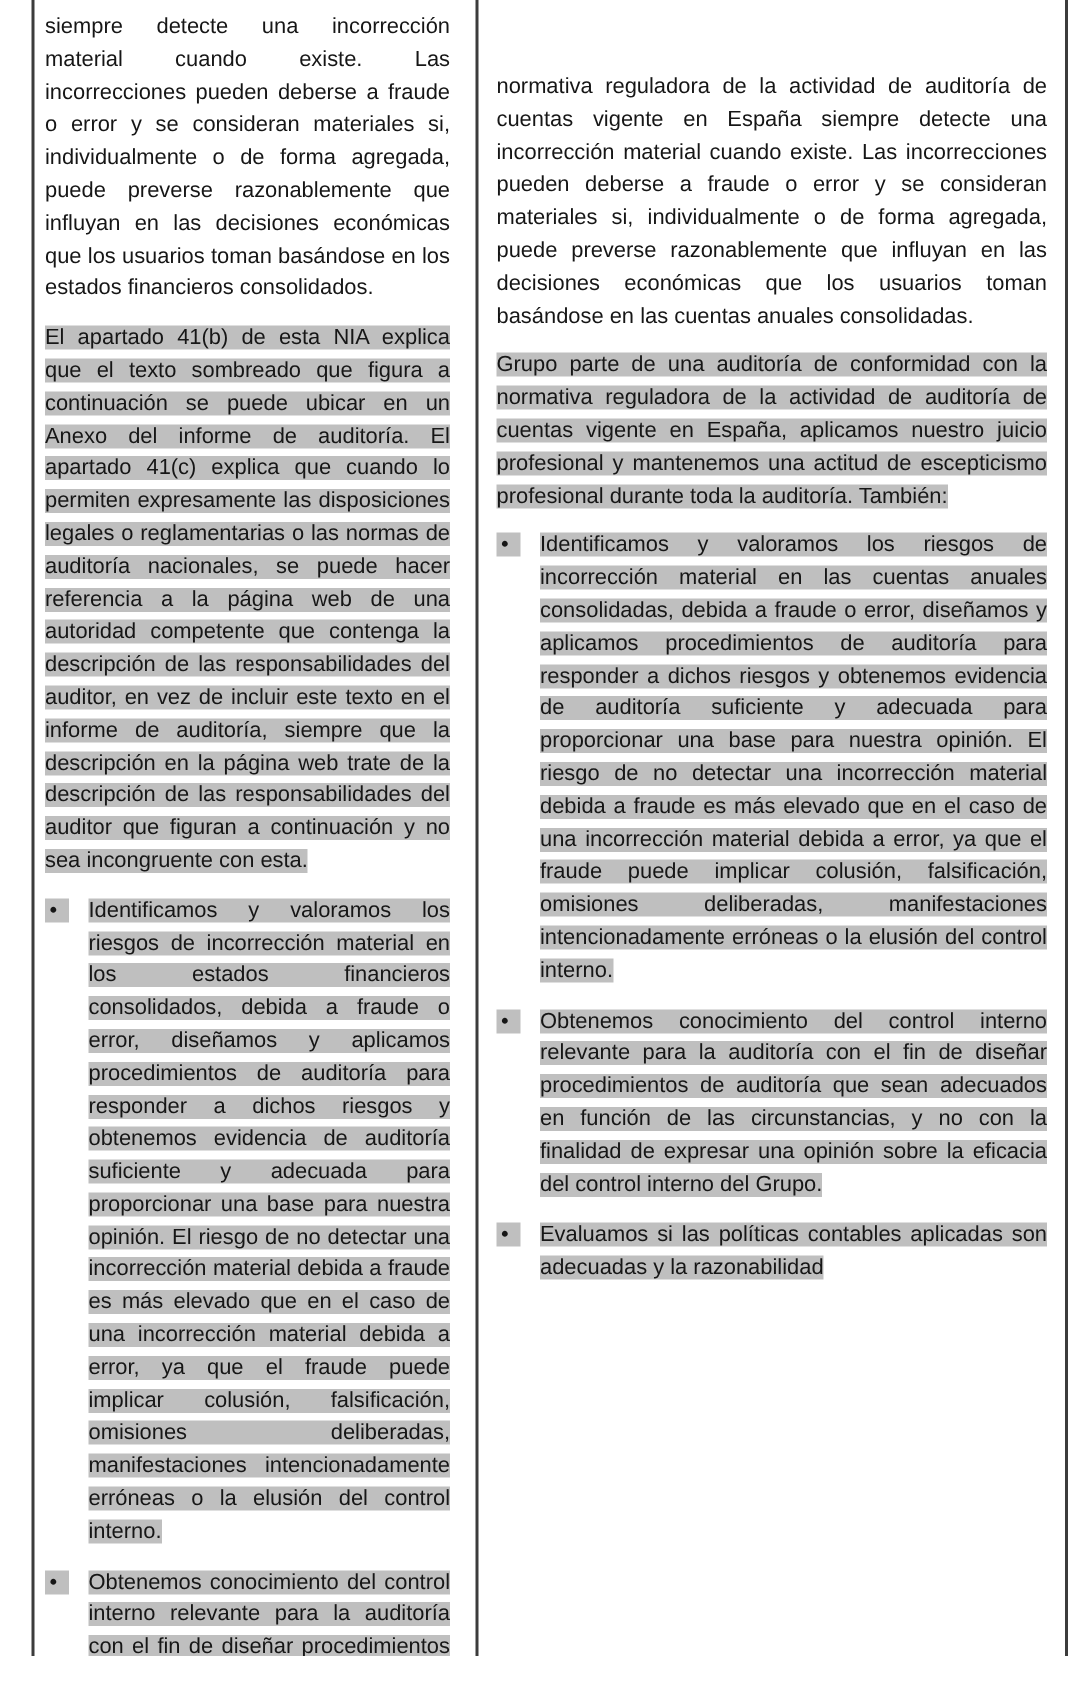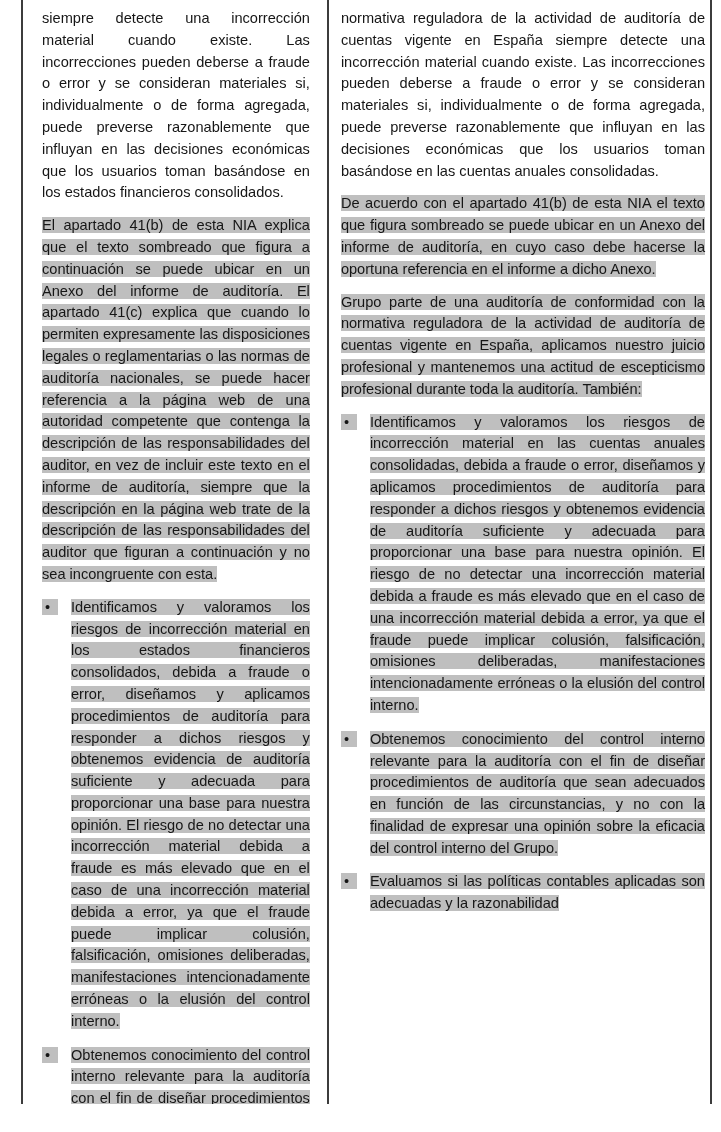--- a/index.html
+++ b/index.html
@@ -12,22 +12,22 @@
   }
   .page { position:relative; width:721px; height:1132px; background:#fff; overflow:hidden; }
   .doc-table {
     position:absolute; left:21px; top:0;
     width:691px; height:1104px;
     display:flex; overflow:hidden;
     border-left:2px solid var(--border);
     border-right:2px solid var(--border);
   }
   .col { overflow:hidden; }
-  .col-left  { width:296px; border-right:2px solid var(--border); padding:8px 17px 0 7px;margin-left:12px; }
-  .col-right { width:384px; padding:8px 5px 0 12px; }
+  .col-left  { width:296px; border-right:2px solid var(--border); padding:8px 17px 0 7px; }
+  .col-right { width:384px; padding:8px 5px 0 12px;margin-top:40px; }
   p.block {
     margin:0 0 11px 0;
     font-size:14.6px; line-height:21.8px;
     text-align:justify; text-justify:inter-word;
   }
   .indented { margin-left:12px; }
   .shade { background:var(--shade); }
   .bullet-item { display:flex; margin:0 0 12px 0; }
   .bullet-marker {
     flex:none; width:29px;
@@ -59,21 +59,20 @@
 
       <div class="bullet-item">
         <span class="bullet-marker"><span class="shade bullet-chip">•</span></span>
         <p class="bullet-text"><span class="shade">Obtenemos conocimiento del control interno relevante para la auditoría con el fin de diseñar procedimientos de auditoría que sean adecuados en función de las</span></p>
       </div>
     </div>
 
     <div class="col col-right">
       <p class="block"><span>normativa reguladora de la actividad de auditoría de cuentas vigente en España siempre detecte una incorrección material cuando existe. Las incorrecciones pueden deberse a fraude o error y se consideran materiales si, individualmente o de forma agregada, puede preverse razonablemente que influyan en las decisiones económicas que los usuarios toman basándose en las cuentas anuales consolidadas.</span></p>
 
-      <p class="block indented"><span class="shade">De acuerdo con el apartado 41(b) de esta NIA el texto que figura sombreado se puede ubicar en un Anexo del informe de auditoría, en cuyo caso debe hacerse la oportuna referencia en el informe a dicho Anexo.</span></p>
 
       <p class="block"><span class="shade">Grupo parte de una auditoría de conformidad con la normativa reguladora de la actividad de auditoría de cuentas vigente en España, aplicamos nuestro juicio profesional y mantenemos una actitud de escepticismo profesional durante toda la auditoría. También:</span></p>
 
       <div class="bullet-item">
         <span class="bullet-marker"><span class="shade bullet-chip">•</span></span>
         <p class="bullet-text"><span class="shade">Identificamos y valoramos los riesgos de incorrección material en las cuentas anuales consolidadas, debida a fraude o error, diseñamos y aplicamos procedimientos de auditoría para responder a dichos riesgos y obtenemos evidencia de auditoría suficiente y adecuada para proporcionar una base para nuestra opinión. El riesgo de no detectar una incorrección material debida a fraude es más elevado que en el caso de una incorrección material debida a error, ya que el fraude puede implicar colusión, falsificación, omisiones deliberadas, manifestaciones intencionadamente erróneas o la elusión del control interno.</span></p>
       </div>
 
       <div class="bullet-item">
         <span class="bullet-marker"><span class="shade bullet-chip">•</span></span>

